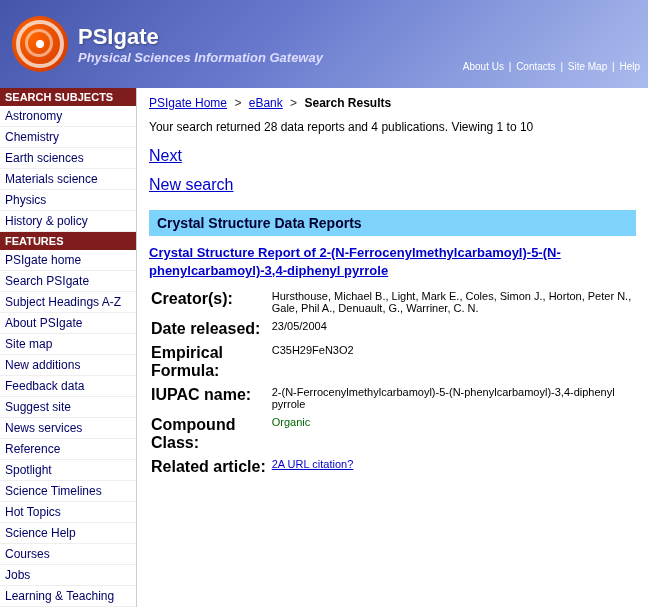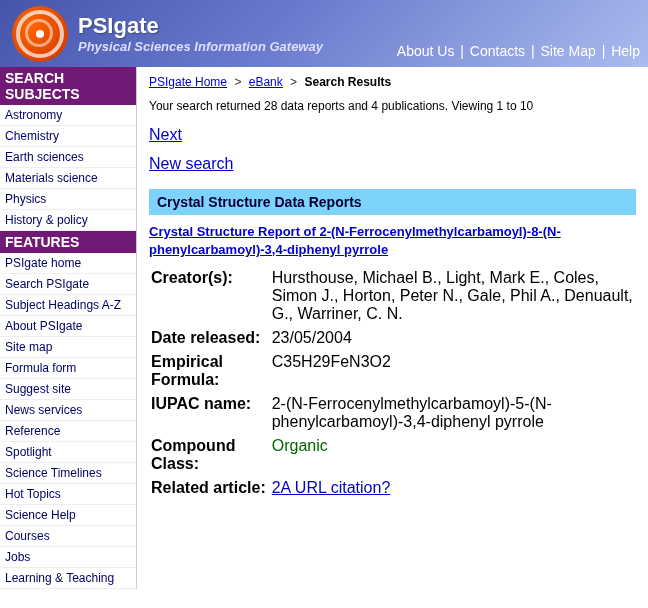--- a/index.html
+++ b/index.html
@@ -1,21 +1,21 @@
 <!DOCTYPE html>
 <html><head>
   <meta charset="utf-8">
   <style>
     * { margin: 0; padding: 0; box-sizing: border-box; }
     body { font-family: Arial, sans-serif; font-size: 12px; background: #fff; width: 648px; }
 
     
     .header {
       background: linear-gradient(135deg, #4455aa 0%, #6677cc 40%, #8899dd 70%, #aabbee 100%);
-      height: 67px;
+      height: 88px;
       display: flex;
       align-items: center;
       padding: 8px 12px;
       position: relative;
     }
     .logo-circle {
       width: 56px;
       height: 56px;
       border-radius: 50%;
       background: radial-gradient(circle at 35% 35%, #ff6600, #cc3300);
@@ -59,42 +59,42 @@
     }
     .header-subtitle {
       font-size: 13px;
       color: #ddddff;
       font-style: italic;
       font-weight: bold;
     }
     .header-nav {
       position: absolute;
       right: 8px;
-      bottom: 8px;
-      font-size: 14px;
+      bottom: 16px;
+      font-size: 10px;
       color: #ffffff;
     }
     .header-nav a { color: #ffffff; text-decoration: none; }
     .header-nav span { margin: 0 2px; }
 
     
     .layout { display: flex; }
 
     
     .sidebar {
       width: 137px;
       flex-shrink: 0;
       background: #fff;
       border-right: 1px solid #ccc;
     }
     .sidebar-section-header {
-      background: #701a75;
+      background: #7f1d1d;
       color: #ffffff;
       font-weight: bold;
-      font-size: 14px;
+      font-size: 11px;
       padding: 3px 5px;
       text-transform: uppercase;
     }
     .sidebar-item {
       display: block;
       padding: 3px 5px;
       font-size: 12px;
       color: #000066;
       text-decoration: none;
       border-bottom: 1px solid #eeeeee;
@@ -158,21 +158,21 @@
     .details-table tr { vertical-align: top; }
     .details-table td.label {
       font-weight: bold;
       font-size: 16px;
       color: #000;
       width: 110px;
       padding: 2px 4px 2px 0;
       white-space: nowrap;
     }
     .details-table td.value {
-      font-size: 16px;
+      font-size: 11px;
       color: #000;
       padding: 2px 0;
     }
     .details-table td.value.link a {
       color: #0000cc;
       text-decoration: underline;
       cursor: pointer;
     }
     .details-table td.value.highlight {
       color: #006600;
@@ -212,21 +212,22 @@
     <a class="sidebar-item">Physics</a>
     <a class="sidebar-item">History &amp; policy</a>
 
     <div class="sidebar-section-header">FEATURES</div>
 
     <a class="sidebar-item">PSIgate home</a>
     <a class="sidebar-item">Search PSIgate</a>
     <a class="sidebar-item">Subject Headings A-Z</a>
     <a class="sidebar-item">About PSIgate</a>
     <a class="sidebar-item">Site map</a>
-    <a class="sidebar-item">Formula form</a>
+    <a class="sidebar-item">New additions</a>
+    <a class="sidebar-item">Feedback data</a>
     <a class="sidebar-item">Suggest site</a>
     <a class="sidebar-item">News services</a>
     <a class="sidebar-item">Reference</a>
     <a class="sidebar-item">Spotlight</a>
     <a class="sidebar-item">Science Timelines</a>
     <a class="sidebar-item">Hot Topics</a>
     <a class="sidebar-item">Science Help</a>
     <a class="sidebar-item">Courses</a>
     <a class="sidebar-item">Jobs</a>
     <a class="sidebar-item">Learning &amp; Teaching</a>
@@ -250,21 +251,21 @@
       <a>Next</a>
       <a>New search</a>
     </div>
 
     <div class="section-heading">
       <span>Crystal Structure Data Reports</span>
     </div>
 
     <div class="report-card">
       <div class="report-title">
-        <a>Crystal Structure Report of 2-(N-Ferrocenylmethylcarbamoyl)-8-(N-phenylcarbamoyl)-3,4-diphenyl pyrrole</a>
+        <a>Crystal Structure Report of 2-(N-Ferrocenylmethylcarbamoyl)-5-(N-phenylcarbamoyl)-3,4-diphenyl pyrrole</a>
       </div>
 
       <table class="details-table">
         <tbody>
             <tr>
           <td class="label">Creator(s):</td>
           <td class="value">Hursthouse, Michael B., Light, Mark E., Coles, Simon J., Horton, Peter N., Gale, Phil A., Denuault, G., Warriner, C. N.</td>
         </tr>
         <tr>
           <td class="label">Date released:</td>

